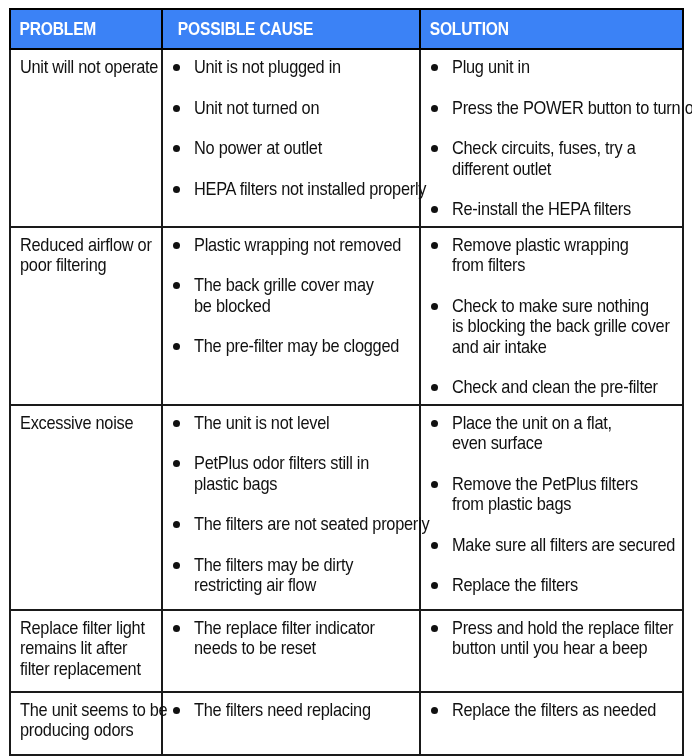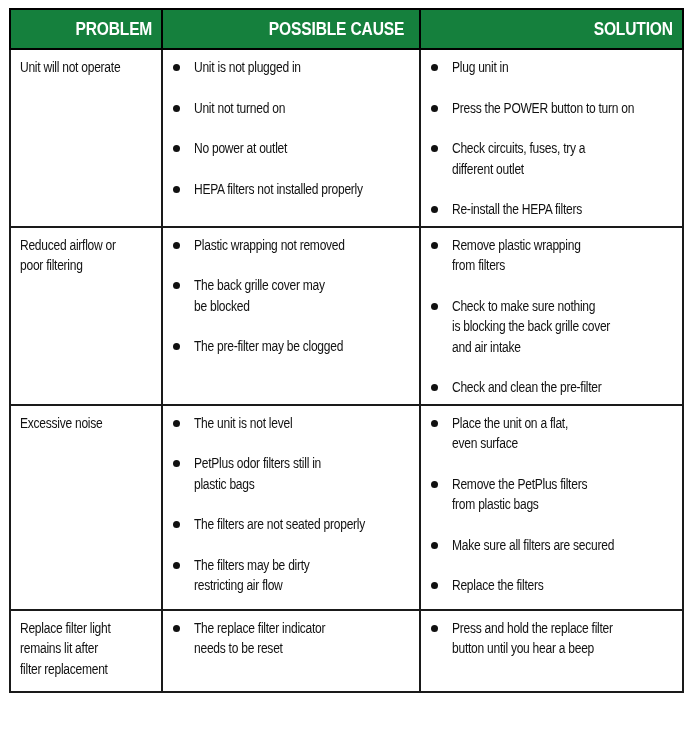--- a/index.html
+++ b/index.html
@@ -23,42 +23,42 @@
   }
   table {
     border-collapse: collapse;
     width: 673px;
     table-layout: fixed;
   }
   col.c1 { width: 152px; }
   col.c2 { width: 258px; }
   col.c3 { width: 263px; }
   th {
-    background: #15803d;
+    background: #3b82f6;
     color: #ffffff;
     height: 38px;
     padding: 0;
     font-family: "Liberation Sans", sans-serif;
     font-weight: bold;
     font-size: 19px;
     letter-spacing: -0.2px;
     transform-origin: center;
-    text-align: right;
+    text-align: left;
     border: 2px solid #000000;
     vertical-align: middle;
   }
   th span {
     display: inline-block;
     transform: scaleX(0.82);
   }
   td {
     border: 2px solid #1a1a1a;
     vertical-align: top;
     padding: 7px 8px 6px 8px;
-    font-size: 14px;
+    font-size: 19px;
     line-height: 20.5px;
     letter-spacing: -0.3px;
   }
   td.problem {
     padding-left: 9px;
   }
   ul.bullets {
     list-style: none;
     margin: 0;
     padding: 0;
@@ -205,15 +205,31 @@
           </ul>
         </td>
         <td>
           <ul class="bullets">
             <li><span class="dot"></span><span class="txt">Press and hold the replace filter
 button until you hear a beep</span></li>
           </ul>
         </td>
       </tr>
 
+      <tr class="r5">
+        <td class="problem">
+          <span class="txt">The unit seems to be
+producing odors</span>
+        </td>
+        <td>
+          <ul class="bullets">
+            <li><span class="dot"></span><span class="txt">The filters need replacing</span></li>
+          </ul>
+        </td>
+        <td>
+          <ul class="bullets">
+            <li><span class="dot"></span><span class="txt">Replace the filters as needed</span></li>
+          </ul>
+        </td>
+      </tr>
     </tbody>
   </table>
 </div>
 
 </body></html>

